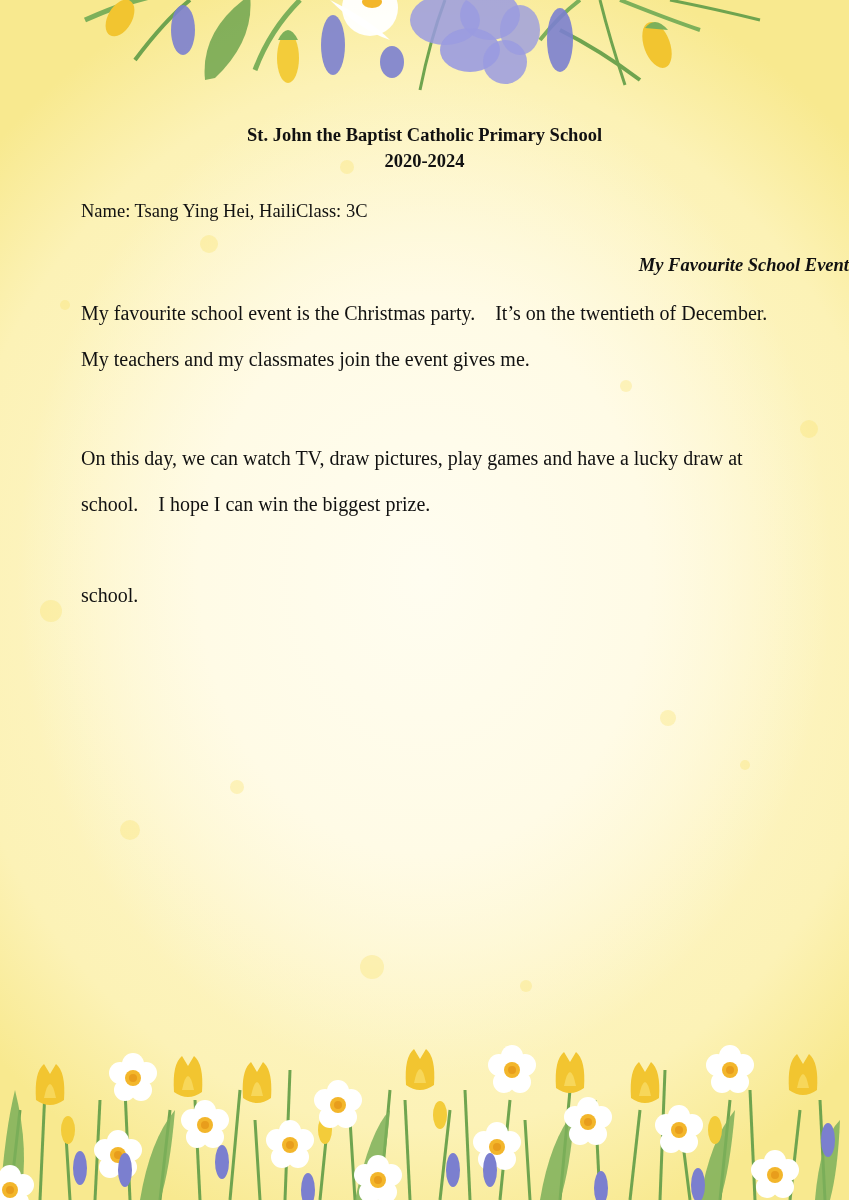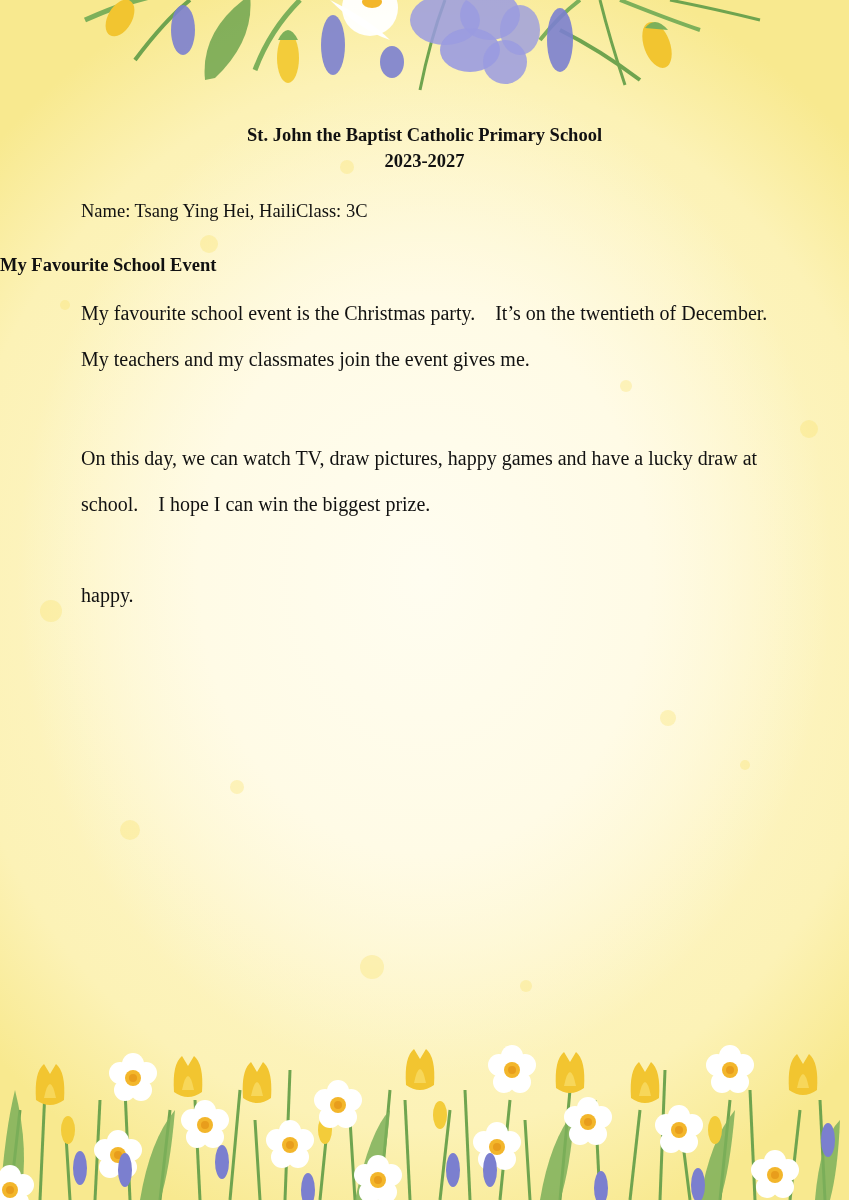--- a/index.html
+++ b/index.html
@@ -25,22 +25,22 @@
   .content { position: absolute; left: 0; top: 0; width: 849px; }
   .school-title {
     position: absolute; top: 122px; left: 0; width: 849px; text-align: center;
     font-weight: bold; font-size: 18.5px; line-height: 26px;
   }
   .info-row {
     position: absolute; top: 201px; left: 81px; width: 687px;
     display: flex; justify-content: flex-start; font-size: 18.5px;
   }
   .essay-title {
-    position: absolute; top: 255px; left: 0; width: 849px; text-align: left;
-    font-weight: bold; font-size: 18.5px;
+    position: absolute; top: 255px; left: 0; width: 849px; text-align: right;
+    font-weight: bold; font-size: 18.5px; font-style: italic;
   }
   .body-text { position: absolute; left: 81px; width: 700px; font-size: 20px; }
   .body-text p { margin: 0; line-height: 46px; white-space: pre; }
 </style>
 </head>
 <body>
 
 <div class="page-bg"></div>
 
 <div>
@@ -94,42 +94,42 @@
     <ellipse cx="490" cy="15" rx="30" ry="25" opacity="0.85"></ellipse>
     <ellipse cx="470" cy="50" rx="30" ry="22" opacity="0.9"></ellipse>
     <ellipse cx="505" cy="62" rx="22" ry="22" opacity="0.85"></ellipse>
     <ellipse cx="520" cy="30" rx="20" ry="25" opacity="0.8"></ellipse>
   </g>
 </svg>
 
 <div class="content">
   <div class="school-title">
     <div>St. John the Baptist Catholic Primary School</div>
-    <div>2023-2027</div>
+    <div>2020-2024</div>
   </div>
 
   <div class="info-row">
     <span>Name: Tsang Ying Hei, Haili</span>
     <span>Class: 3C</span>
   </div>
 
   <div class="essay-title">My Favourite School Event</div>
 
   <div class="body-text" style="top:290px;">
     <p>My favourite school event is the Christmas party.    It’s on the twentieth of December.</p>
     <p>My teachers and my classmates join the event gives me.</p>
   </div>
 
   <div class="body-text" style="top:435px;">
-    <p>On this day, we can watch TV, draw pictures, happy games and have a lucky draw at</p>
+    <p>On this day, we can watch TV, draw pictures, play games and have a lucky draw at</p>
     <p>school.    I hope I can win the biggest prize.</p>
   </div>
 
   <div class="body-text" style="top:572px;">
-    <p>happy.</p>
+    <p>school.</p>
   </div>
 </div>
 
 <svg class="bottom-floral" viewBox="0 0 849 170">
   <defs>
     <g id="daff">
       <circle cx="0" cy="-14" r="11" fill="#ffffff"></circle>
       <circle cx="13" cy="-5" r="11" fill="#ffffff"></circle>
       <circle cx="8" cy="12" r="11" fill="#ffffff"></circle>
       <circle cx="-8" cy="12" r="11" fill="#ffffff"></circle>

